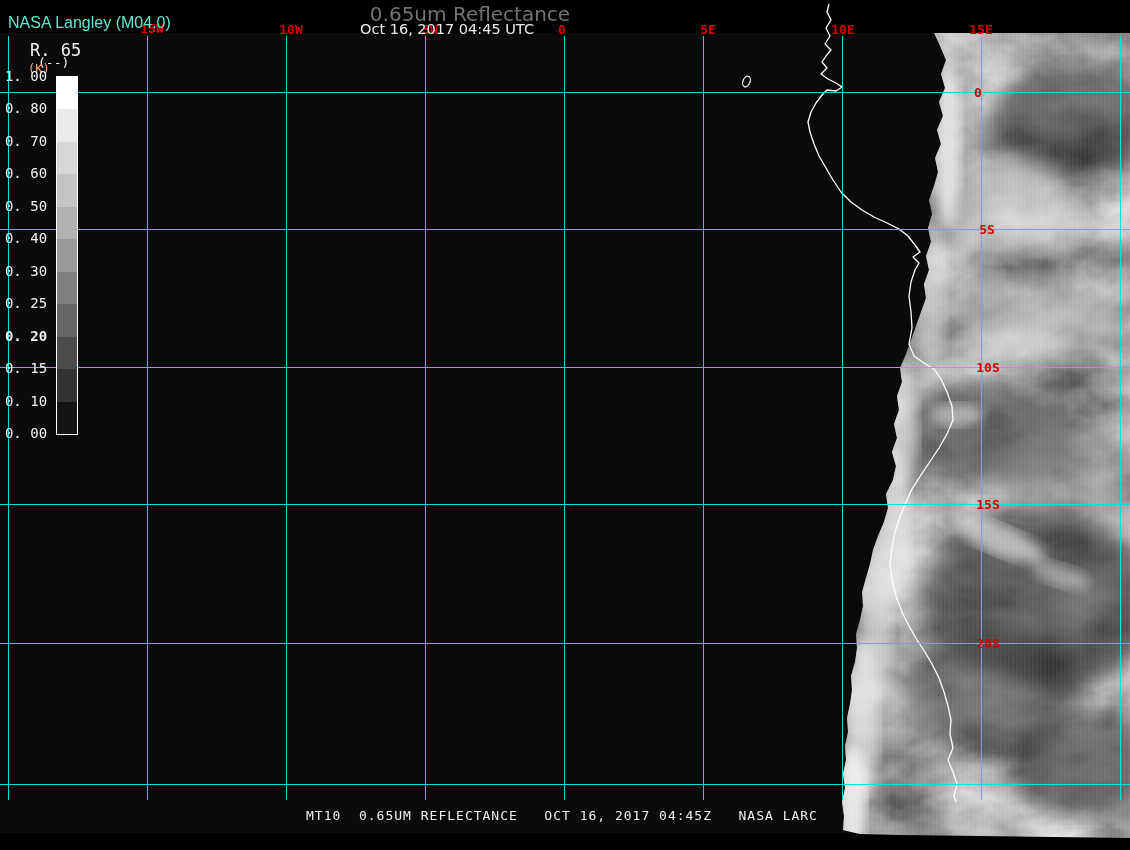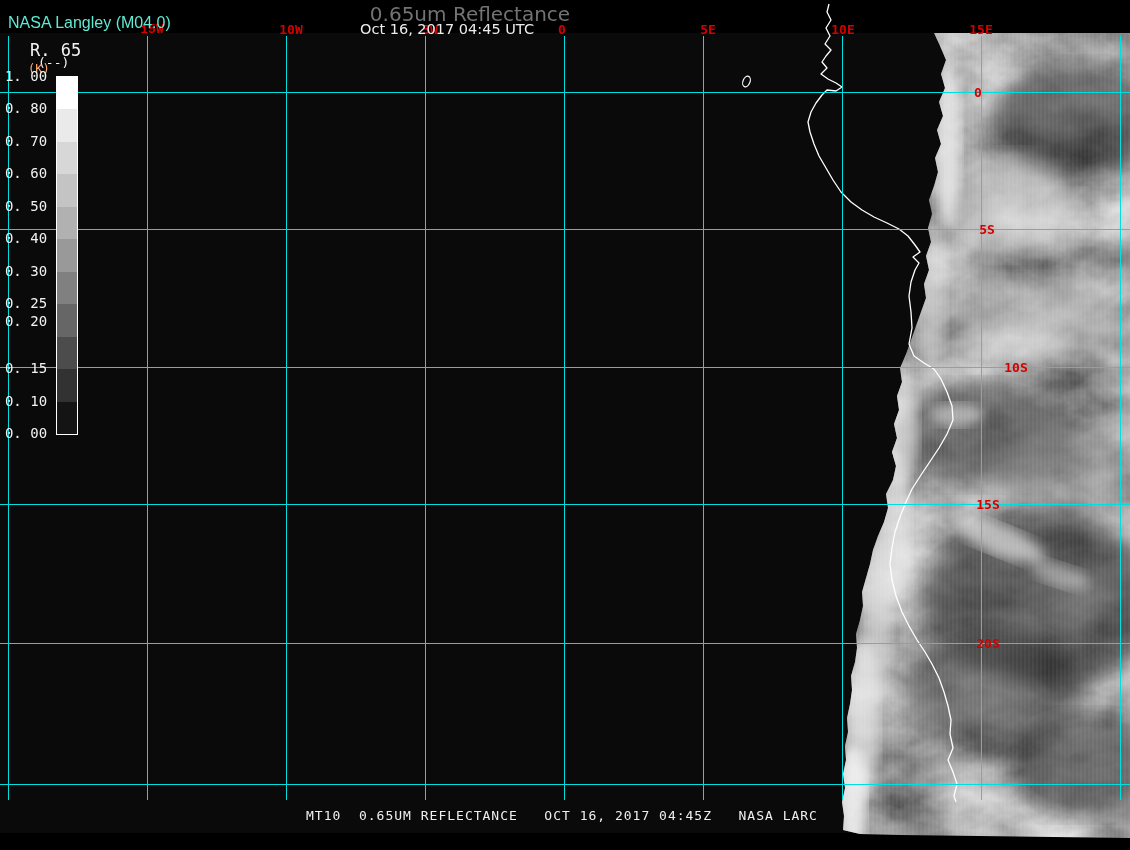--- a/index.html
+++ b/index.html
@@ -127,21 +127,21 @@
 <div class="abs lon-label" style="left:152px;top:23px;font-family:Liberation Mono, monospace;">15W</div>
 <div class="abs lon-label" style="left:291px;top:23px;">10W</div>
 <div class="abs lon-label" style="left:430px;top:23px;">5W</div>
 <div class="abs lon-label" style="left:562px;top:23px;">0</div>
 <div class="abs lon-label" style="left:708px;top:23px;">5E</div>
 <div class="abs lon-label" style="left:843px;top:23px;">10E</div>
 <div class="abs lon-label" style="left:981px;top:23px;">15E</div>
 
 <div class="abs lat-label" style="left:978px;top:92px;">0</div>
 <div class="abs lat-label" style="left:987px;top:229px;">5S</div>
-<div class="abs lat-label" style="left:988px;top:367px;margin-left:28px;">10S</div>
+<div class="abs lat-label" style="left:988px;top:367px;">10S</div>
 <div class="abs lat-label" style="left:988px;top:504px;">15S</div>
 <div class="abs lat-label" style="left:988px;top:643px;">20S</div>
 
 <div id="branding" class="abs">NASA Langley (M04.0)</div>
 <div id="title" class="abs">0.65um Reflectance</div>
 <div id="datetime" class="abs">Oct 16, 2017 04:45 UTC</div>
 
 <div id="colorbar-title" class="abs">R. 65</div>
 <div id="colorbar-units" class="abs">(--)</div>
 <div id="colorbar-units-k" class="abs">(K)</div>
@@ -161,18 +161,18 @@
 </div>
 
 <div class="abs cb-tick" style="left:2px;top:69px;">1. 00</div>
 <div class="abs cb-tick" style="left:2px;top:101px;">0. 80</div>
 <div class="abs cb-tick" style="left:2px;top:134px;">0. 70</div>
 <div class="abs cb-tick" style="left:2px;top:166px;">0. 60</div>
 <div class="abs cb-tick" style="left:2px;top:199px;">0. 50</div>
 <div class="abs cb-tick" style="left:2px;top:231px;">0. 40</div>
 <div class="abs cb-tick" style="left:2px;top:264px;">0. 30</div>
 <div class="abs cb-tick" style="left:2px;top:296px;">0. 25</div>
-<div class="abs cb-tick" style="left:2px;top:314px;">0. 20</div>
+<div class="abs cb-tick" style="left:2px;top:329px;font-weight:bold;">0. 20</div>
 <div class="abs cb-tick" style="left:2px;top:361px;">0. 15</div>
 <div class="abs cb-tick" style="left:2px;top:394px;">0. 10</div>
 <div class="abs cb-tick" style="left:2px;top:426px;">0. 00</div>
 
 <div id="footer-caption" class="abs">MT10  0.65UM REFLECTANCE   OCT 16, 2017 04:45Z   NASA LARC</div>
 
 </body></html>

